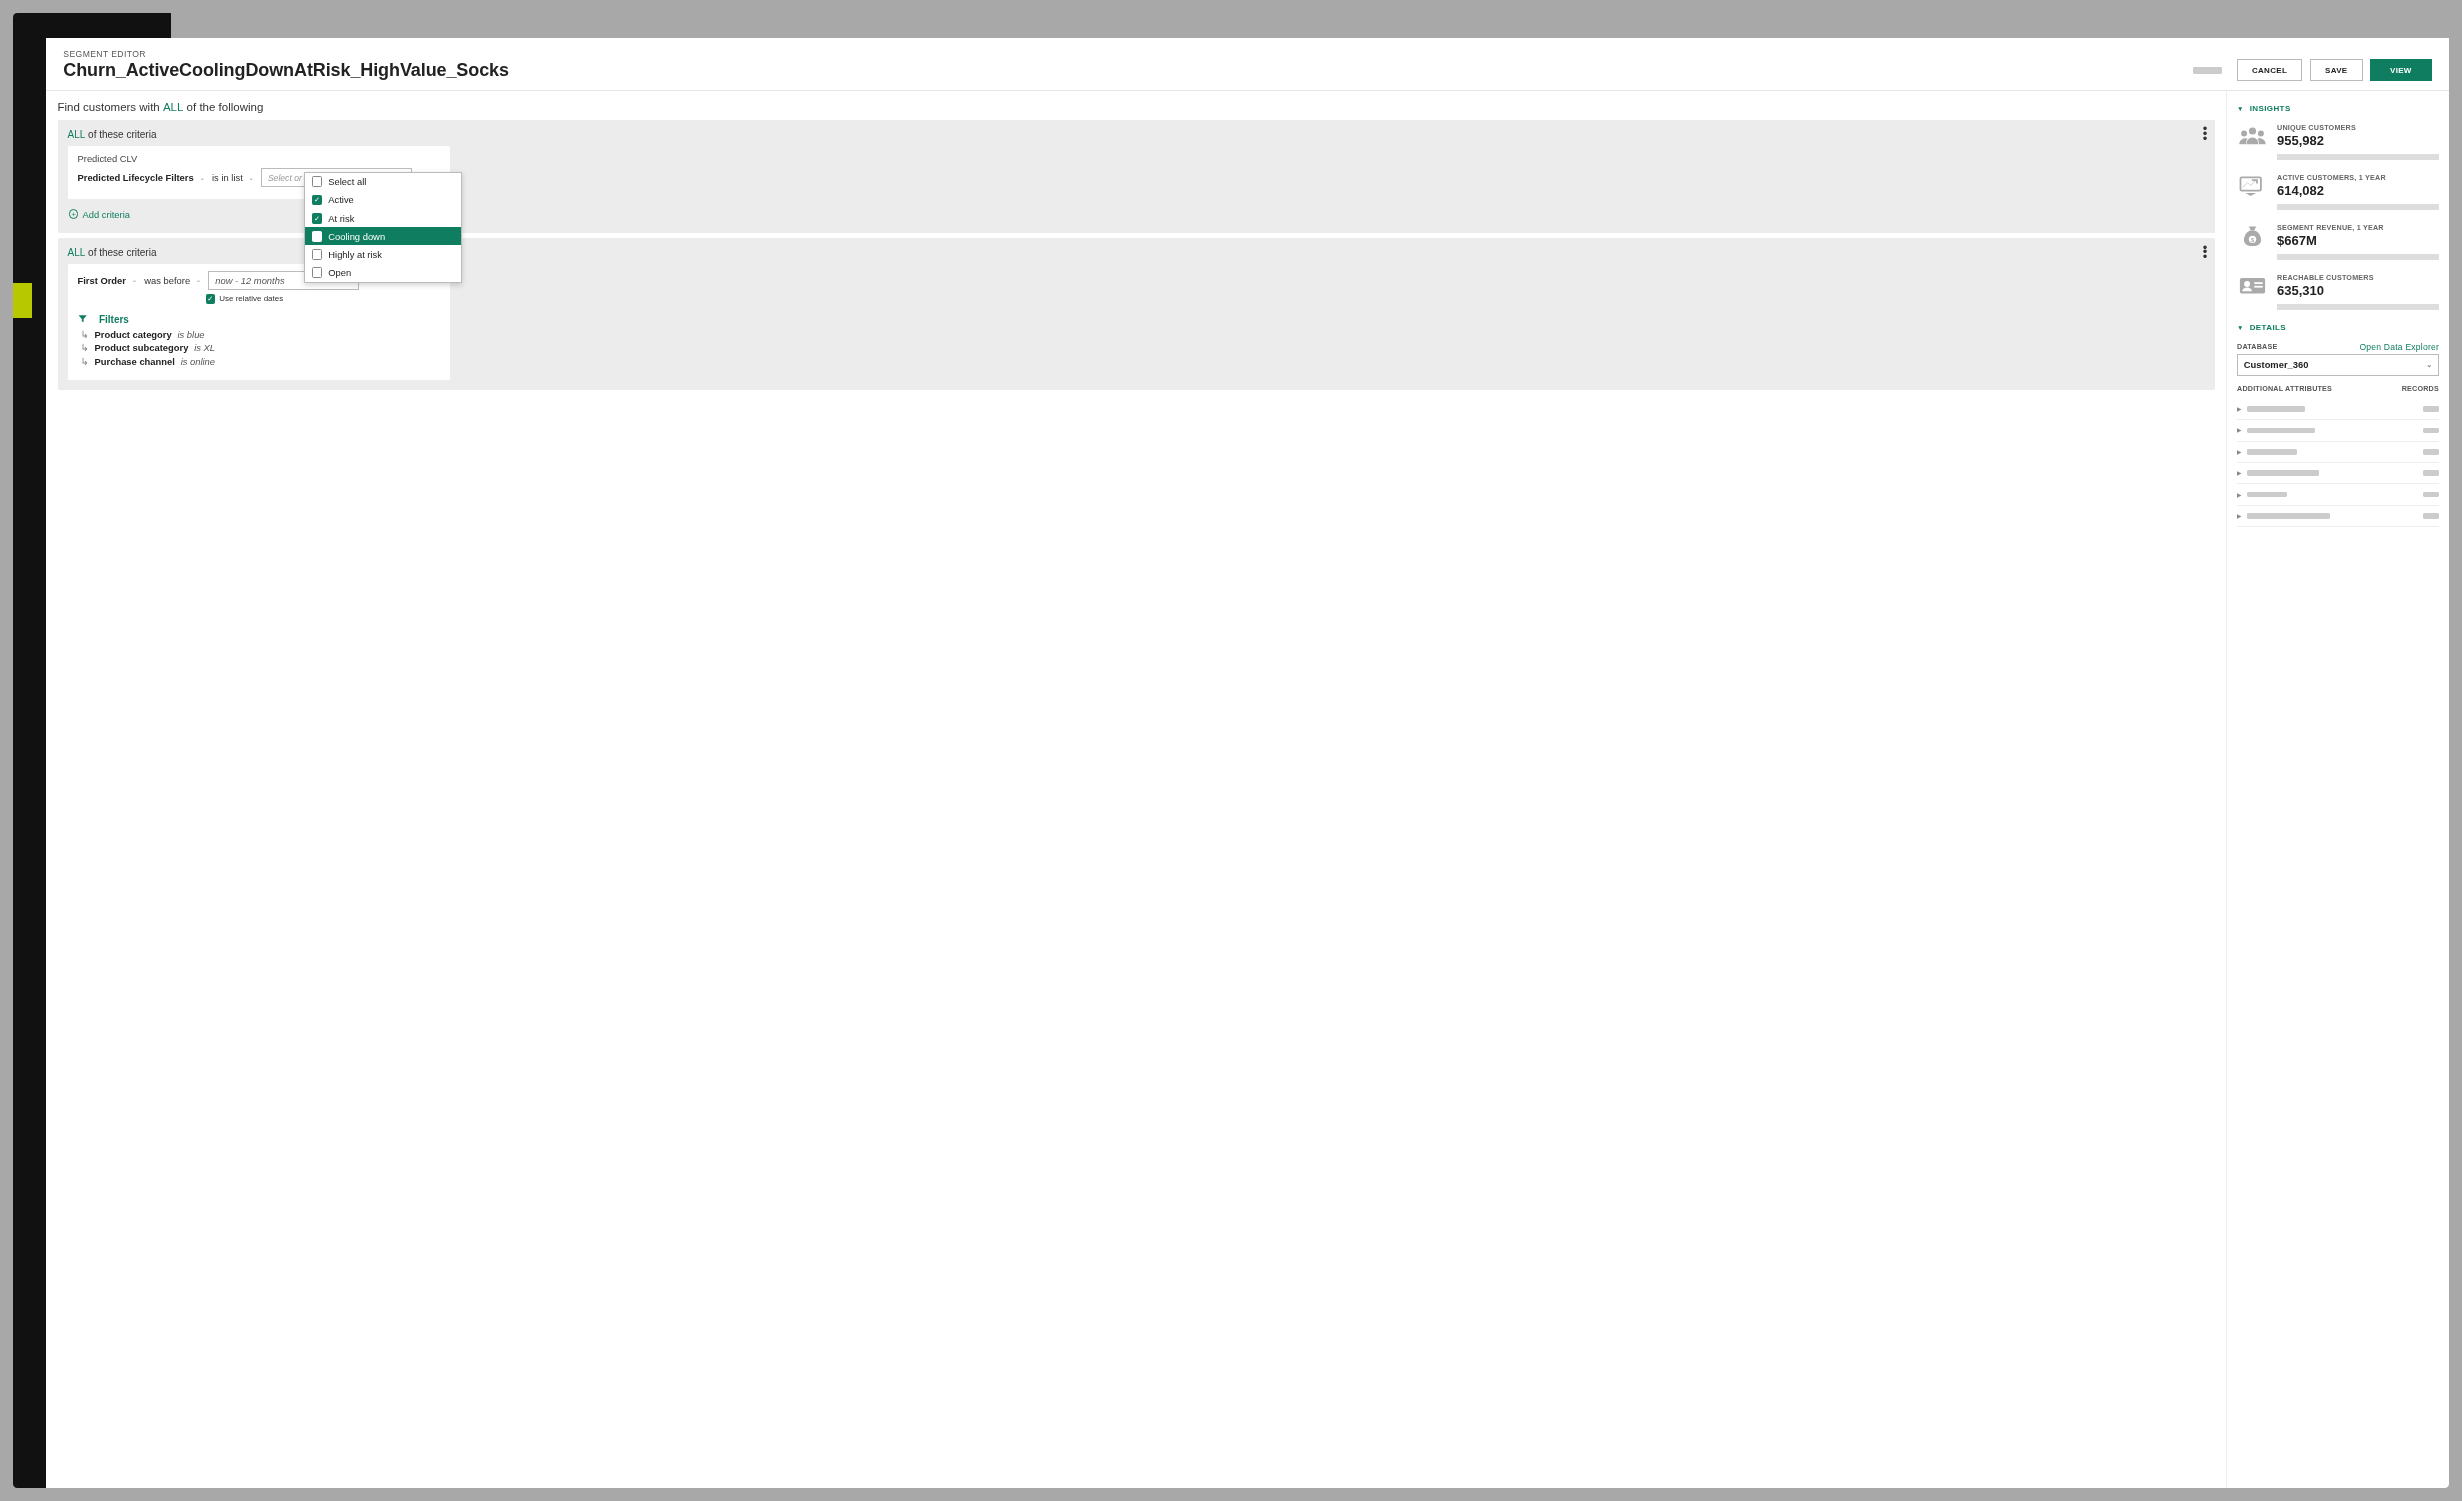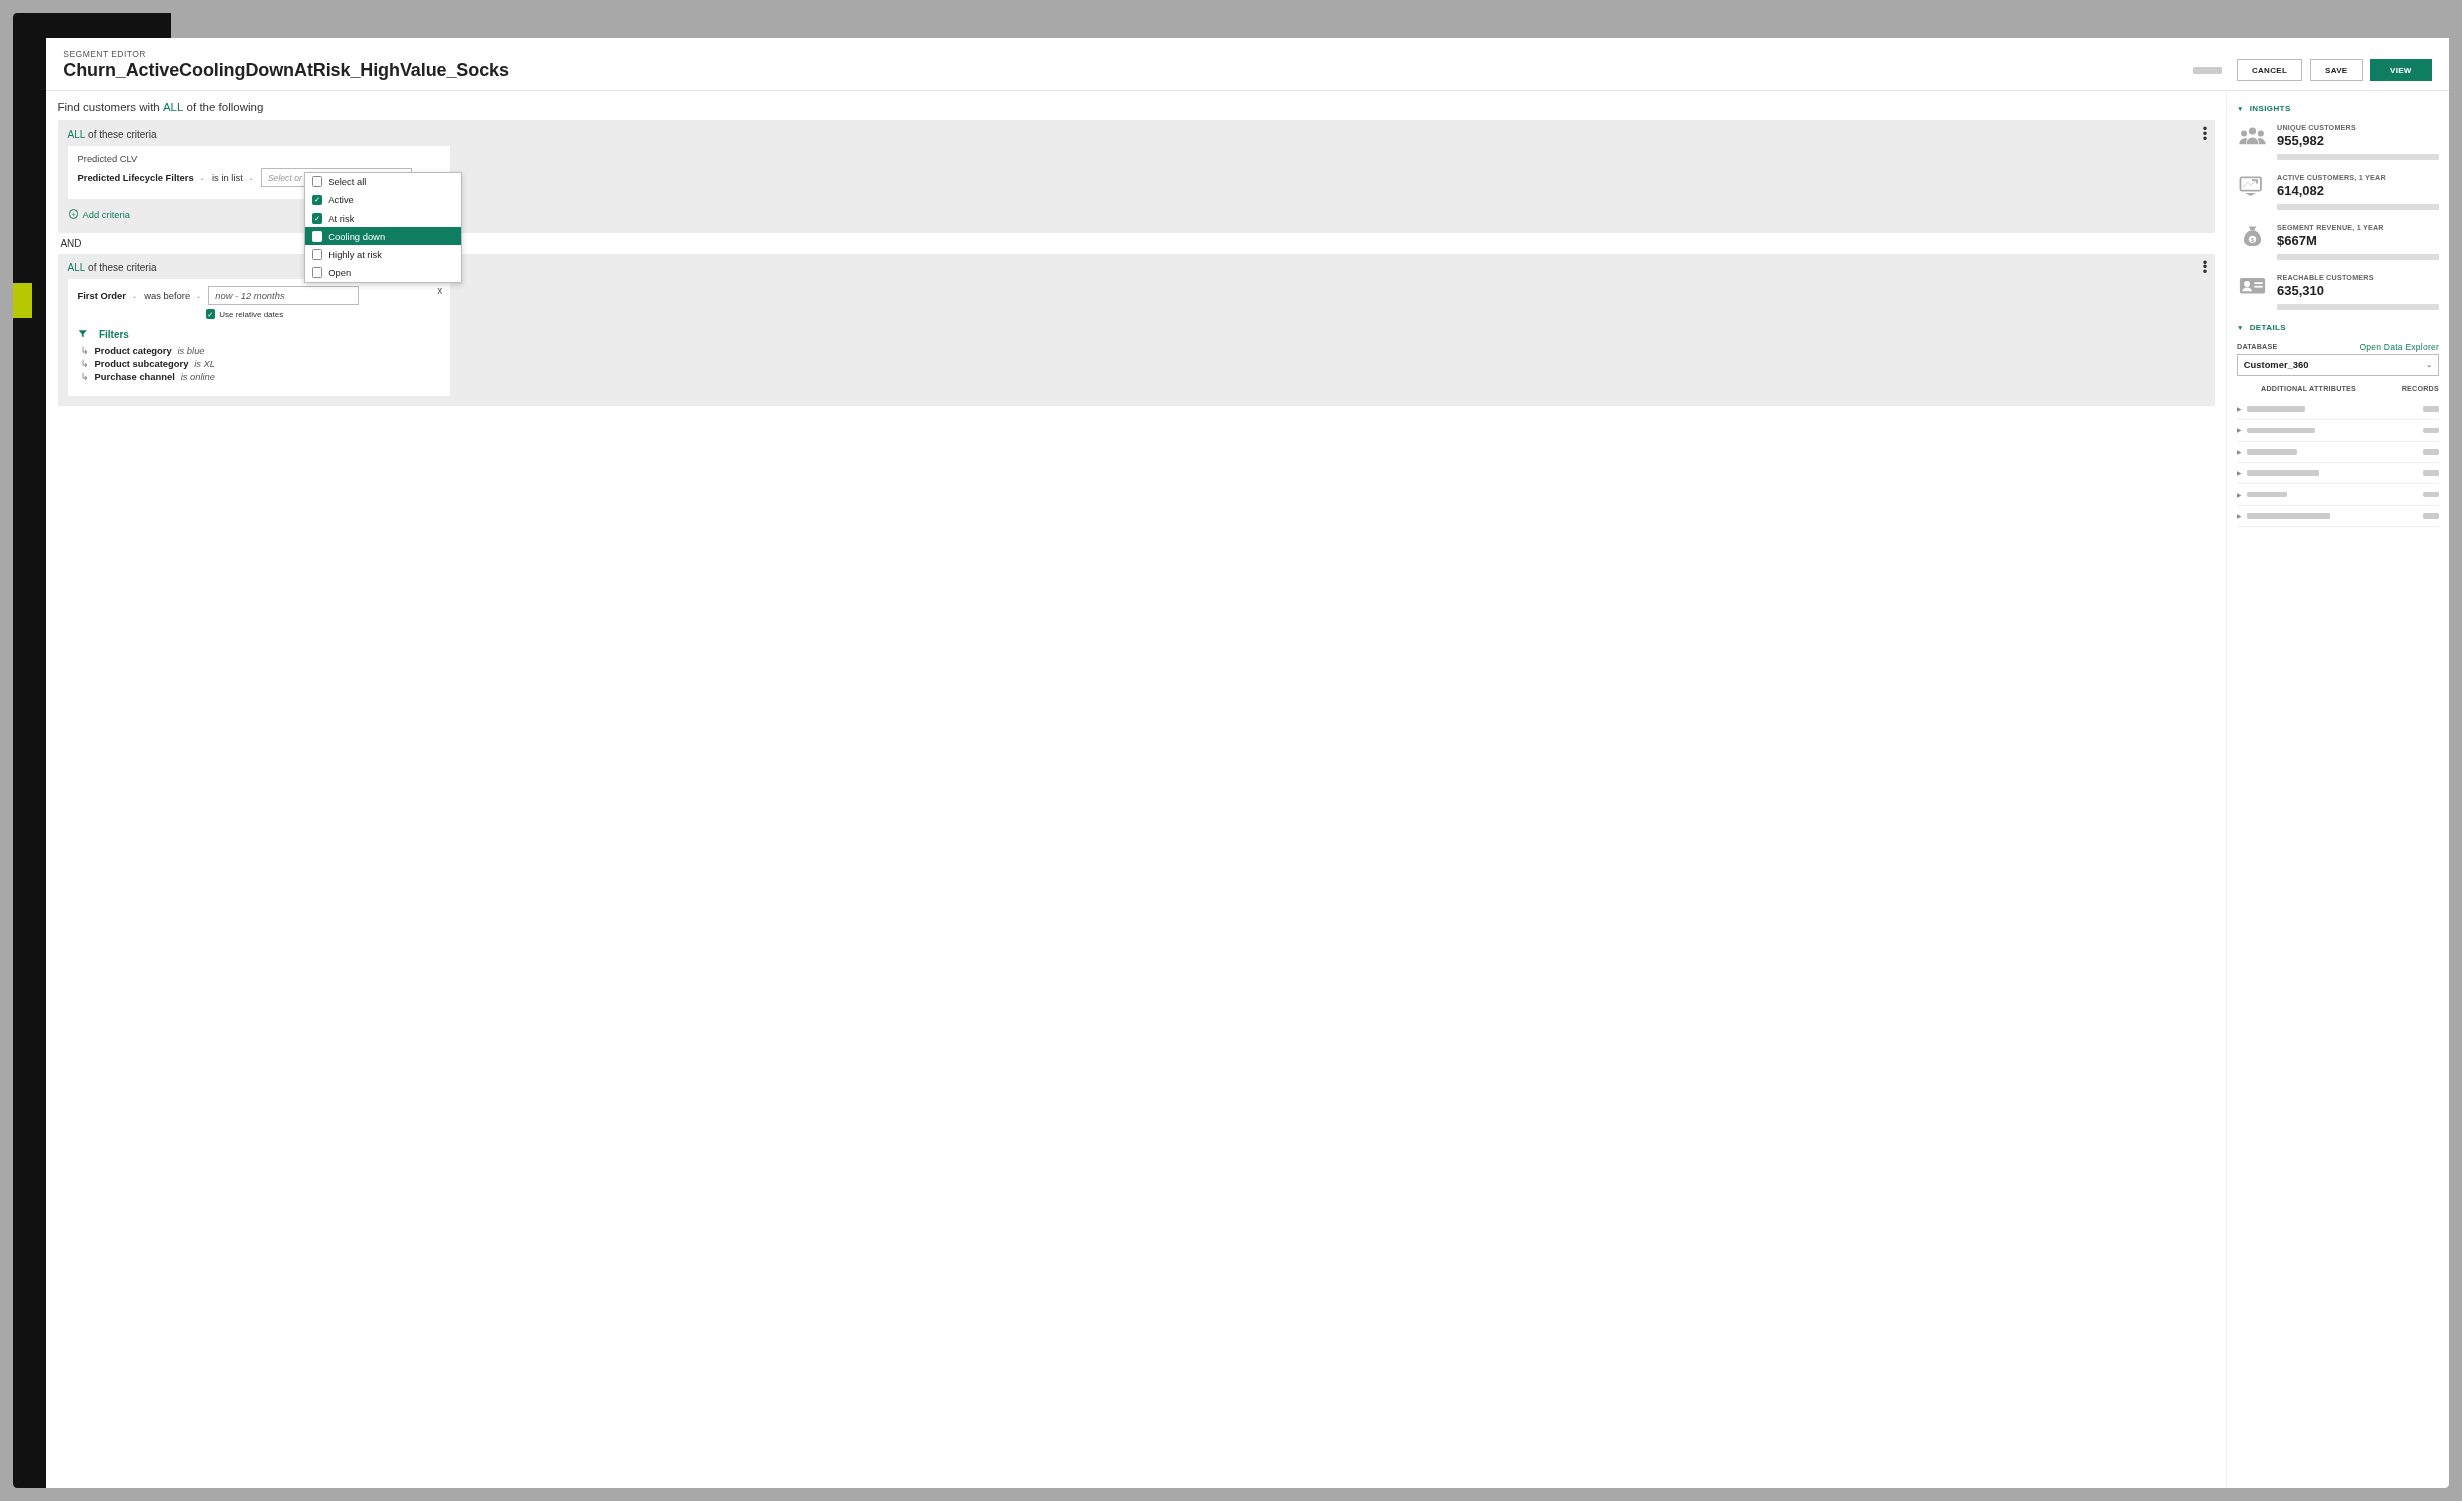--- a/index.html
+++ b/index.html
@@ -392,21 +392,20 @@
     font-size: 9.4px;
     font-weight: 700;
     color: #222;
     display:flex; justify-content:space-between; align-items:center;
     margin-bottom: 8.6px;
   }
   .attr-head {
     display:flex; justify-content:space-between;
     font-size:7.2px; color:#555; font-weight:700; letter-spacing:0.2px;
     margin-bottom: 5.8px;
-    margin-left: 24px;
   }
   .attr-row {
     display:flex; align-items:center; gap:5.8px;
     border-bottom:0.7px solid #eee;
     padding: 7.2px 0;
   }
   .attr-row .tri { font-size:5.8px; color:#888; }
   .attr-row .name-ph {
     height: 5.8px; background:#ccc; border-radius: 1.4px;
   }
@@ -494,21 +493,20 @@
                   </div>
                 </div>
             </div>
 
             <div class="add-criteria">
               <span class="plus-circle">+</span>
               <span>Add criteria</span>
             </div>
           </div>
 
-          <div class="and-label">AND</div>
 
           <div class="group">
             <div class="group-menu">
                 <span>•</span>
                 <span>•</span>
                 <span>•</span>
               </div>
             <div class="group-label">
               <span class="kw-all">ALL</span><span> of these criteria</span>
             </div>

